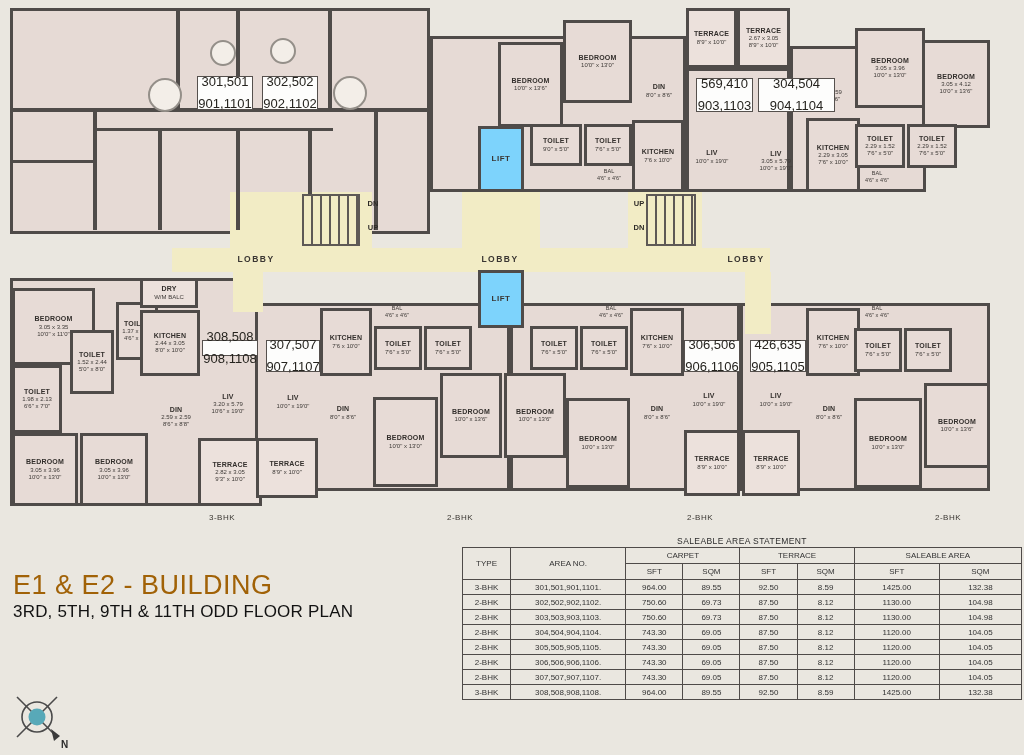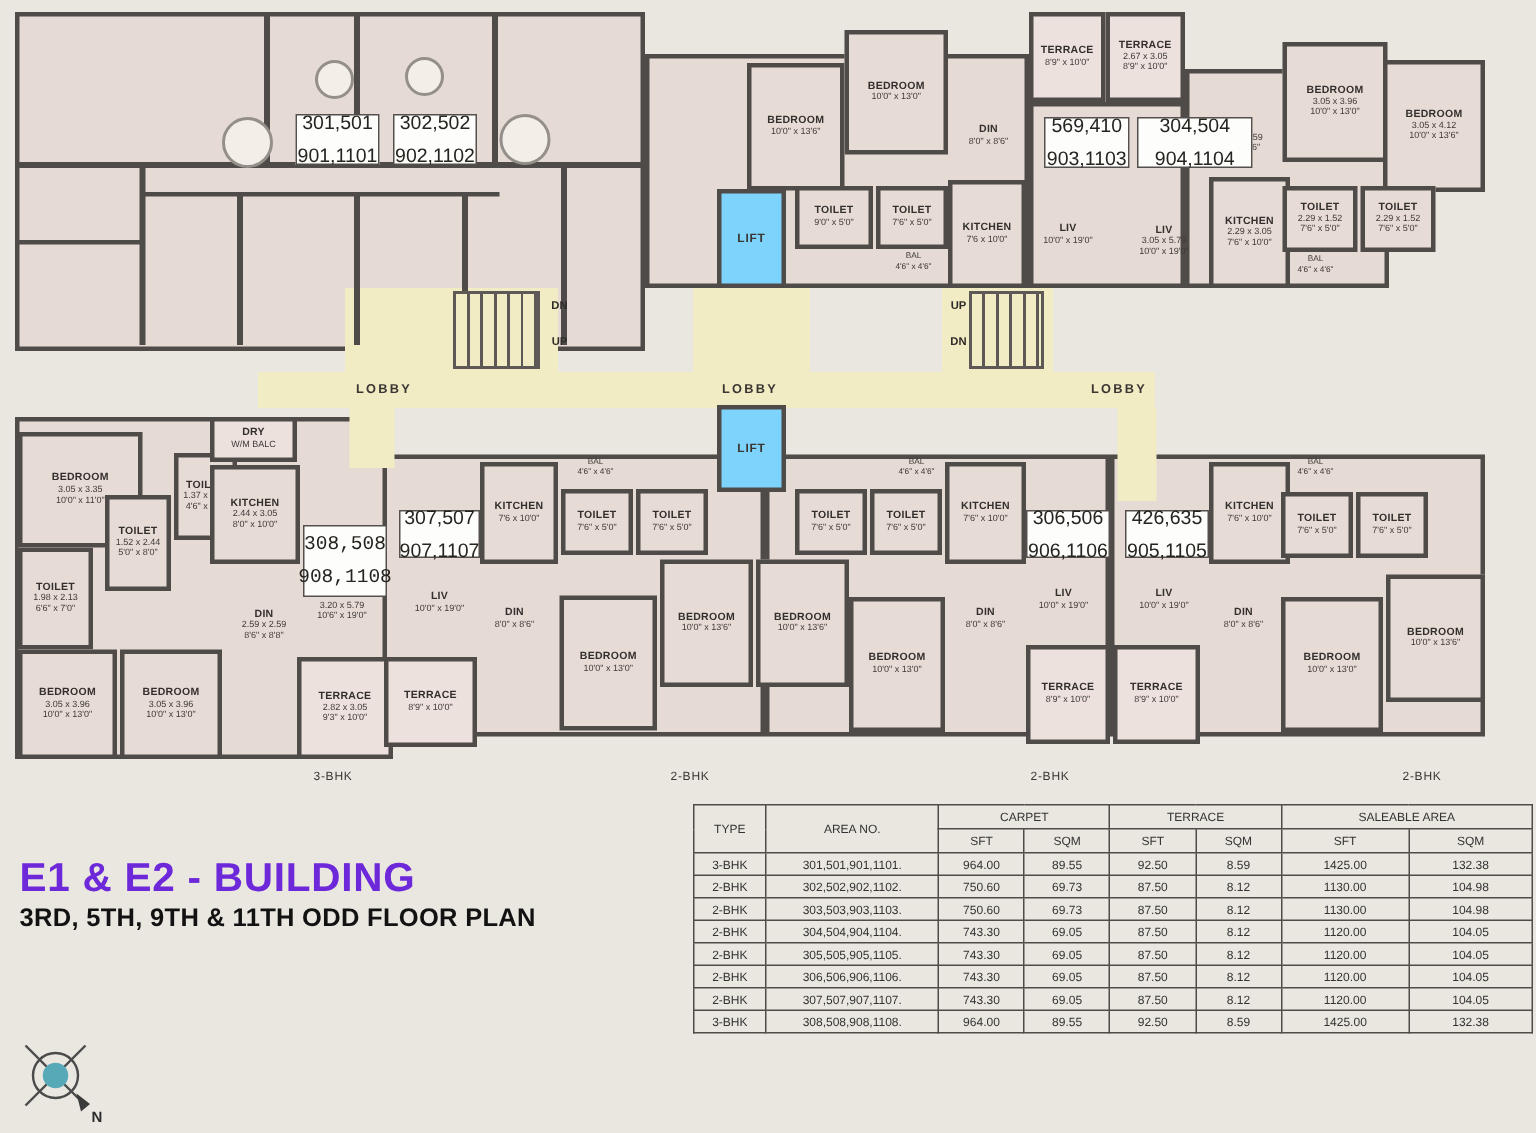--- a/index.html
+++ b/index.html
@@ -26,22 +26,22 @@
   .room .l0,.terrace .l0,.open .l0{font-weight:bold;font-size:7px;color:#332f2c;letter-spacing:.2px}
   .room .li,.terrace .li,.open .li{font-size:6px;color:#3e3a37}
   .lobby{background:transparent;z-index:4}
   .lobby .l0{font-size:8.5px;font-weight:600;letter-spacing:1.5px;color:#3a3632}
   .updown{background:transparent;z-index:4}
   .updown .l0{font-size:7.5px;font-weight:bold;color:#2e2b28}
   .bhk{background:transparent}
   .bhk .l0{font-size:8px;color:#3a3732;letter-spacing:.5px}
   
   #title-block{position:absolute;left:13px;top:570px}
-  #building-title{margin:0;font-size:27px;font-weight:bold;color:#6d28d9;letter-spacing:.5px}
-  #floor-subtitle{margin:1px 0 0 0;font-size:17px;font-weight:bold;color:#121212;letter-spacing:.2px}
+  #building-title{margin:0;font-size:27px;font-weight:normal;color:#a16207;letter-spacing:.5px}
+  #floor-subtitle{margin:1px 0 0 0;font-size:17px;font-weight:normal;color:#121212;letter-spacing:.2px}
   
   #compass{position:absolute;left:8px;top:688px}
   
   #table-wrap{position:absolute;left:462px;top:536px;width:560px}
   #table-title{text-align:center;font-size:8.5px;color:#2b2b2b;letter-spacing:.4px;margin-bottom:1px}
   #area-table{border-collapse:collapse;width:100%;table-layout:fixed}
   #area-table th,#area-table td{border:1px solid #4f4b49;font-size:8px;font-weight:normal;
       color:#333;text-align:center;padding:2.5px 2px;white-space:nowrap;overflow:hidden}
   #area-table thead th{padding:3px 2px}
 </style>
@@ -250,21 +250,21 @@
     <div class="shape open" style="left: 198px; top: 386px; width: 60px; height: 36px;">
       <div class="l0">LIV</div>
       <div class="li">3.20 x 5.79</div>
       <div class="li">10'6" x 19'0"</div>
     </div>
     <div class="shape open" style="left: 148px; top: 400px; width: 56px; height: 34px;">
       <div class="l0">DIN</div>
       <div class="li">2.59 x 2.59</div>
       <div class="li">8'6" x 8'8"</div>
     </div>
-    <div class="shape flatno" style="left: 202px; top: 350px; width: 56px; height: 48px; font-family: Liberation Mono, monospace;">
+    <div class="shape flatno" style="left: 202px; top: 340px; width: 56px; height: 16px;">
       <div class="l0">308,508</div>
       <div class="li">908,1108</div>
     </div>
     <div class="shape flatno" style="left: 266px; top: 340px; width: 54px; height: 32px;">
       <div class="l0">307,507</div>
       <div class="li">907,1107</div>
     </div>
     <div class="shape room" style="left: 320px; top: 308px; width: 52px; height: 68px;">
       <div class="l0">KITCHEN</div>
       <div class="li">7'6 x 10'0"</div>
@@ -405,20 +405,21 @@
     <line x1="9" y1="9" x2="49" y2="49" stroke="#4a4a4a" stroke-width="1.6"></line>
     <line x1="49" y1="9" x2="9" y2="49" stroke="#4a4a4a" stroke-width="1.6"></line>
     <circle cx="29" cy="29" r="15" fill="none" stroke="#4a4a4a" stroke-width="1.6"></circle>
     <circle cx="29" cy="29" r="8.5" fill="#58a9b8"></circle>
     <polygon points="43,41 52,48 46,53" fill="#3b3b3b"></polygon>
     <text x="53" y="60" font-size="10" font-weight="bold" fill="#2b2b2b" font-family="Liberation Sans, sans-serif">N</text>
   </svg>
 </div>
 
 <div id="table-wrap">
+  <div id="table-title">SALEABLE AREA STATEMENT</div>
   <table id="area-table">
       <colgroup>
         <col style="width: 48px;">
         <col style="width: 115px;">
         <col style="width: 57px;">
         <col style="width: 57px;">
         <col style="width: 57px;">
         <col style="width: 57px;">
         <col style="width: 85px;">
         <col style="width: 82px;">

